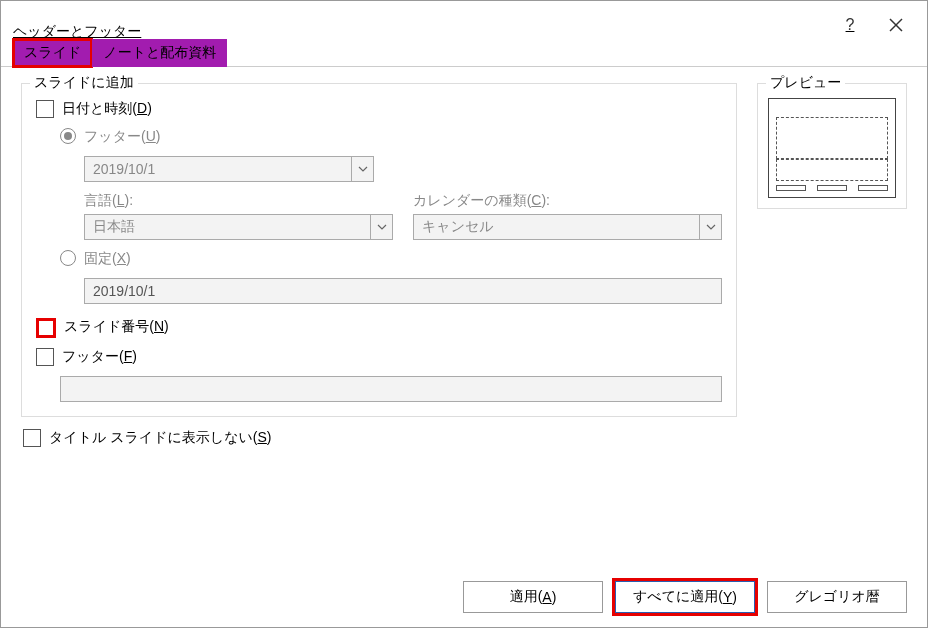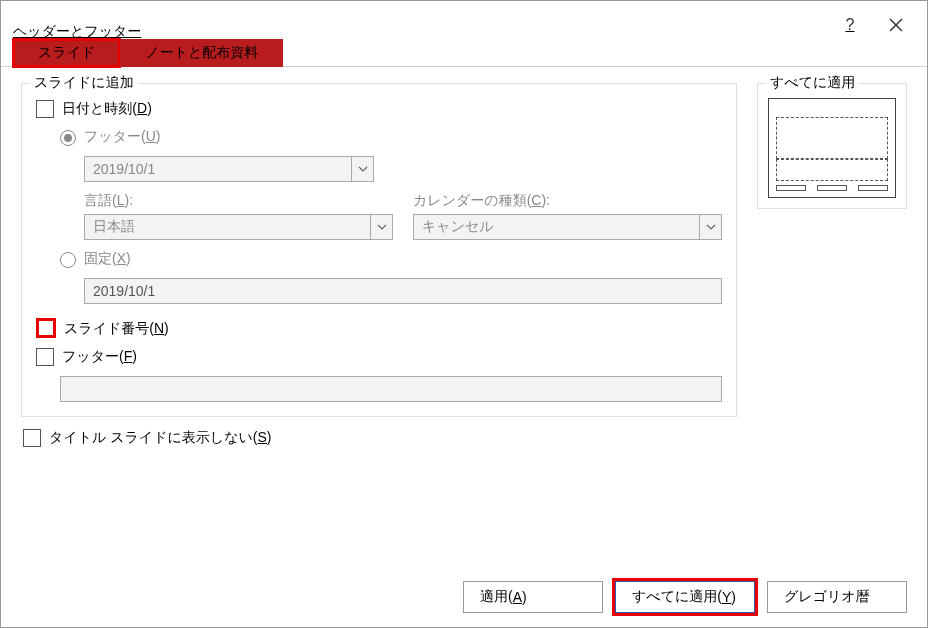--- a/index.html
+++ b/index.html
@@ -38,26 +38,26 @@
 }
 .tabs {
   display: flex;
   align-items: flex-end;
   padding: 0 12px;
   position: relative;
   height: 26px;
   border-bottom: 1px solid #ccc;
 }
 .tab {
-  padding: 4px 24px;
+  padding: 4px 10px;
   font-size: 14px;
   border: 1px solid transparent;
   position: relative;
   top: 1px;
-  background: #b91c1c;
+  background: #a21caf;
 }
 .tab.active {
   border: 1px solid #ccc;
   border-bottom: 1px solid #fff;
 }
 .tab.highlight {
   outline: 3px solid #e60000;
   outline-offset: -2px;
 }
 .content {
@@ -80,21 +80,21 @@
 .group-label, .preview-label {
   position: absolute;
   top: -10px;
   left: 8px;
   background: #fff;
   padding: 0 4px;
   font-size: 14px;
 }
 .row {
   display: flex;
-  align-items: flex-end;
+  align-items: flex-start;
   gap: 8px;
   margin-bottom: 10px;
 }
 .checkbox {
   width: 18px;
   height: 18px;
   border: 1px solid #555;
   background: #fff;
   flex-shrink: 0;
 }
@@ -202,20 +202,21 @@
   display: flex;
   gap: 12px;
 }
 .btn {
   min-width: 140px;
   height: 32px;
   border: 1px solid #999;
   background: #fff;
   display: flex;
   align-items: center;
+  justify-content: center;
   font-size: 14px;
   padding: 0 16px;
 }
 .btn.red-highlight {
   outline: 3px solid #e60000;
   outline-offset: 0px;
   border: 1px solid #2a5db0;
 }
 </style>
 </head>
@@ -315,21 +316,21 @@
       </div>
 
       <div class="row" style="padding-left:2px;">
         <div class="checkbox"></div>
         <span><span>タイトル スライドに表示しない(</span><span class="underline-accel">S</span><span>)</span></span>
       </div>
     </div>
 
     <div class="right-col">
       <div class="preview-group">
-        <div class="preview-label">すべてに適用</div>
+        <div class="preview-label">プレビュー</div>
         <div class="preview-slide">
           <div class="preview-header"></div>
           <div class="preview-body"></div>
           <div class="preview-placeholder p1"></div>
           <div class="preview-placeholder p2"></div>
           <div class="preview-placeholder p3"></div>
         </div>
       </div>
     </div>
   </div>

